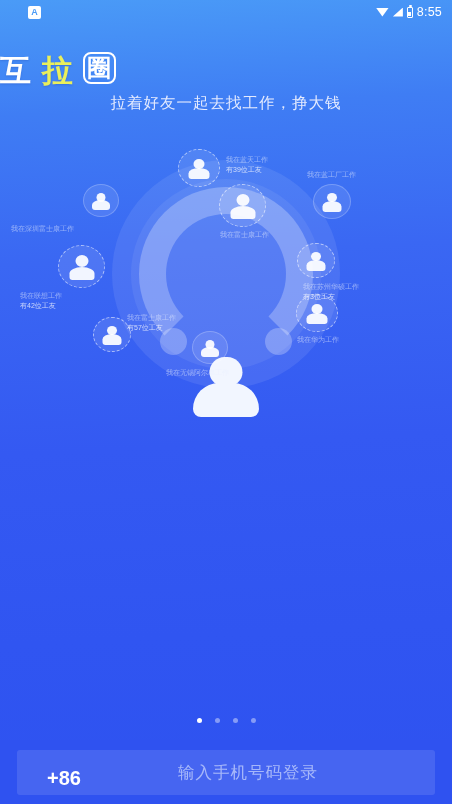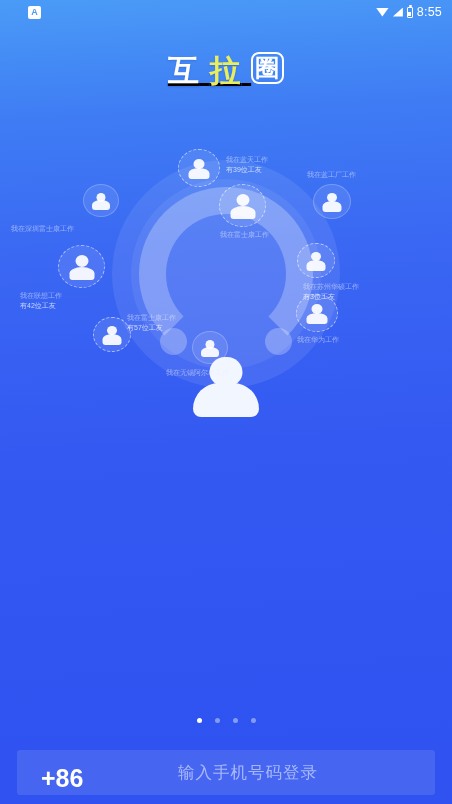--- a/index.html
+++ b/index.html
@@ -54,26 +54,25 @@
   }
   .ico-batt:after {
     content:""; position:absolute; left:0.4px; right:0.4px; bottom:0.4px;
     height:45%; background:#fff;
   }
   .sb-time { font-size:12.5px; font-weight:500; letter-spacing:.2px; }
 
   
   .brand {
     position:absolute; top:52px; left:0; right:0;
-    text-align:center;
+    text-align:left;
     font-size:31px; font-weight:bold;
     letter-spacing:1px;
     line-height:1;
     white-space:nowrap;
-    text-decoration:underline;
   }
   .brand .c1 { color:#ffffff; text-shadow:0 1px 2px rgba(20,50,160,.25); }
   .brand .c2 { color:#e9ef5c; text-shadow:0 1px 2px rgba(20,50,160,.25); }
   .brand .c3 {
     color:#ffffff;
     display:inline-block;
     border:2.5px solid #ffffff;
     border-radius:8px;
     padding:0 2px;
     font-size:24px;
@@ -183,22 +182,22 @@
   }
   .loginfield {
     width:418px; height:45px;
     background:rgba(255,255,255,.115);
     border-radius:3px;
     display:flex; align-items:center;
     position:relative;
   }
   .cc {
     width:92px; flex:0 0 92px;
-    color:#ffffff; font-size:25px; font-weight:bold;
-    padding-left:24px;
+    color:#ffffff; font-size:20px; font-weight:bold;
+    padding-left:30px;
     margin-top:12px;
   }
   .phone-input {
     flex:1 1 auto;
     background:transparent; border:0; outline:none;
     color:#ffffff; font-size:16.5px;
     text-align:center;
     padding-right:48px;
     font-family:"Liberation Sans","DejaVu Sans",sans-serif;
     letter-spacing:1px;
@@ -220,20 +219,21 @@
       <span class="ico-batt"></span>
       <span class="sb-time">8:55</span>
     </div>
   </div>
 
   <div class="brand">
     <span class="c1">互</span>
     <span class="c2">拉</span>
     <span class="c3">圈</span>
   </div>
+  <div class="tagline">拉着好友一起去找工作，挣大钱</div>
 
   <div class="hero">
     <div class="halo"></div>
     <div class="halo2"></div>
     <div class="ring"></div>
     <div class="ring-cap cap-l"></div>
     <div class="ring-cap cap-r"></div>
 
     <div class="center-avatar">
       <div class="head"></div>

